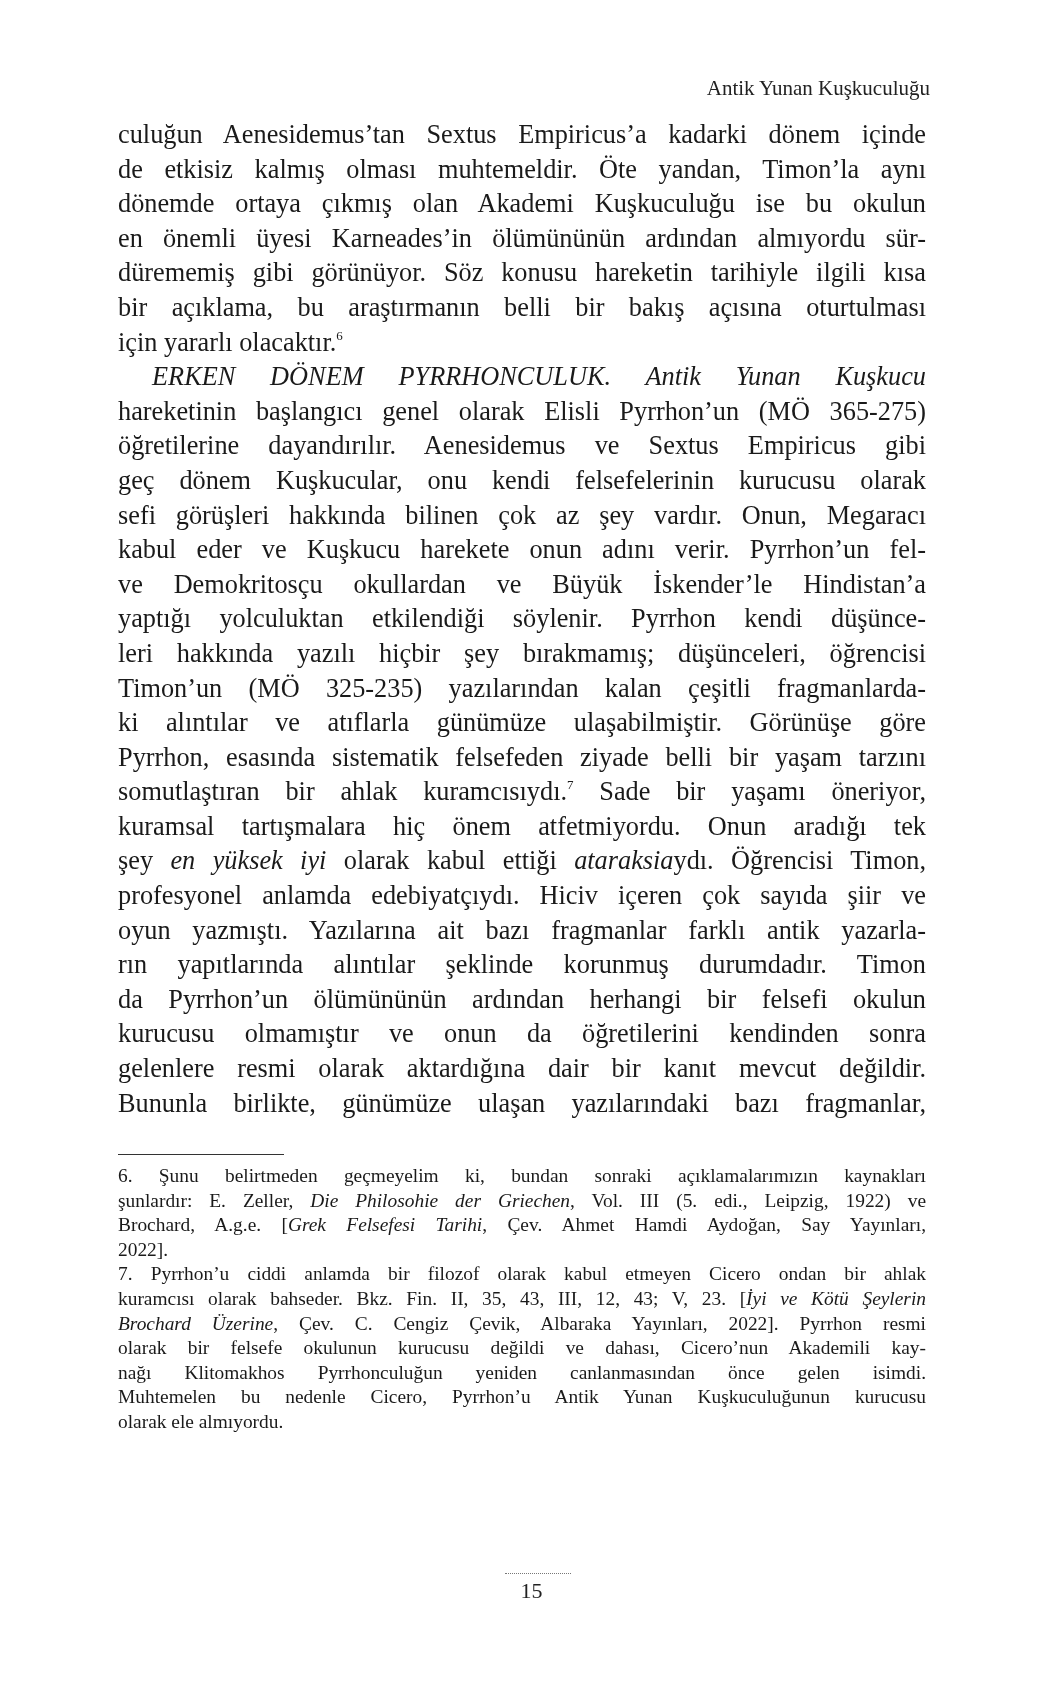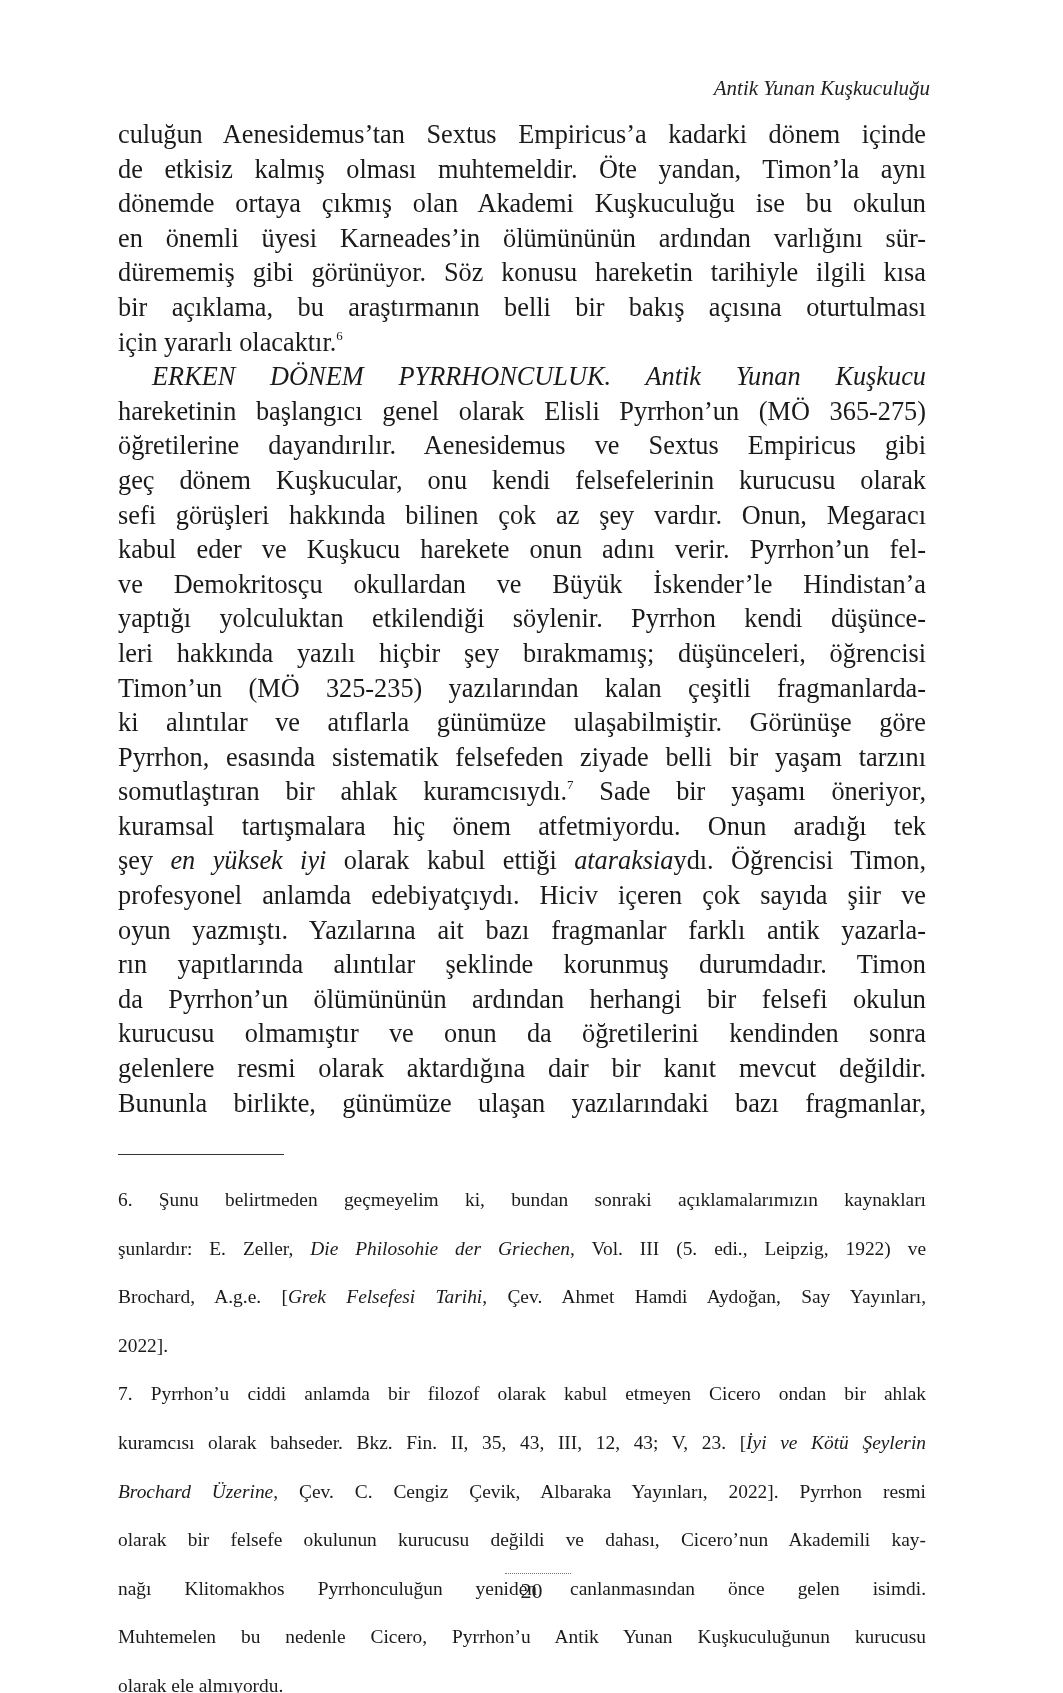--- a/index.html
+++ b/index.html
@@ -3,59 +3,59 @@
 <meta charset="utf-8">
 <style>
   html, body { margin: 0; padding: 0; background: #ffffff; }
   body {
     width: 1063px; height: 1693px; position: relative; overflow: hidden;
     font-family: "Liberation Serif", "DejaVu Serif", serif;
     color: #1a1a1a;
   }
   .running-head {
     position: absolute; right: 133px; top: 76px;
-    font-style: italic; font-size: 21px; color: #222;
+    font-size: 21px; color: #222;
   }
   .body-text {
     position: absolute; left: 118px; top: 118px; width: 808px;
     font-size: 26.3px; line-height: 34.6px;
   }
   .line { display: block; text-align: justify; text-align-last: justify; white-space: nowrap; height: 34.6px; }
   .line.last { text-align-last: left; }
   .line.indent { padding-left: 34px; font-style: italic; }
   sup { font-size: 13px; vertical-align: 11px; line-height: 0; }
   .rule {
     position: absolute; left: 118px; top: 1154px; width: 166px; height: 1px; background: #333;
   }
   .footnotes {
     position: absolute; left: 118px; top: 1164px; width: 808px;
     font-size: 19.4px; line-height: 24.6px;
   }
-  .fn-line { display: block; text-align: justify; text-align-last: justify; white-space: nowrap; height: 24.6px; margin-top: 24px; }
+  .fn-line { display: block; text-align: justify; text-align-last: justify; white-space: nowrap; height: 24.6px; }
   .fn-line.last { text-align-last: left; }
   em { font-style: italic; }
   .page-dots {
     position: absolute; left: 505px; top: 1573px; width: 66px; height: 0;
     border-top: 1px dotted #777;
   }
   .page-number {
     position: absolute; left: 0; width: 1063px; top: 1578px; text-align: center;
     font-size: 22px; color: #222;
   }
 </style>
 </head>
 <body>
 
 <div class="running-head">Antik Yunan Kuşkuculuğu</div>
 
 <div class="body-text">
   <span class="line">culuğun Aenesidemus’tan Sextus Empiricus’a kadarki dönem içinde</span>
   <span class="line">de etkisiz kalmış olması muhtemeldir. Öte yandan, Timon’la aynı</span>
   <span class="line">dönemde ortaya çıkmış olan Akademi Kuşkuculuğu ise bu okulun</span>
-  <span class="line">en önemli üyesi Karneades’in ölümününün ardından varlığını sür-</span>
+  <span class="line">en önemli üyesi Karneades’in ölümününün ardından almıyordu sür-</span>
   <span class="line">dürememiş gibi görünüyor. Söz konusu hareketin tarihiyle ilgili kısa</span>
   <span class="line">bir açıklama, bu araştırmanın belli bir bakış açısına oturtulması</span>
   <span class="line last"><span>için yararlı olacaktır.</span><sup>6</sup></span>
   <span class="line indent">ERKEN DÖNEM PYRRHONCULUK. Antik Yunan Kuşkucu</span>
   <span class="line">hareketinin başlangıcı genel olarak Elisli Pyrrhon’un (MÖ 365-275)</span>
   <span class="line">öğretilerine dayandırılır. Aenesidemus ve Sextus Empiricus gibi</span>
   <span class="line">geç dönem Kuşkucular, onu kendi felsefelerinin kurucusu olarak</span>
   <span class="line">sefi görüşleri hakkında bilinen çok az şey vardır. Onun, Megaracı</span>
   <span class="line">kabul eder ve Kuşkucu harekete onun adını verir. Pyrrhon’un fel-</span>
   <span class="line">ve Demokritosçu okullardan ve Büyük İskender’le Hindistan’a</span>
@@ -90,13 +90,13 @@
     <span class="fn-line"><span>kuramcısı olarak bahseder. Bkz. Fin. II, 35, 43, III, 12, 43; V, 23. [</span><em>İyi ve Kötü Şeylerin</em></span>
     <span class="fn-line"><em>Brochard Üzerine</em><span>, Çev. C. Cengiz Çevik, Albaraka Yayınları, 2022]. Pyrrhon resmi</span></span>
     <span class="fn-line">olarak bir felsefe okulunun kurucusu değildi ve dahası, Cicero’nun Akademili kay-</span>
     <span class="fn-line">nağı Klitomakhos Pyrrhonculuğun yeniden canlanmasından önce gelen isimdi.</span>
     <span class="fn-line">Muhtemelen bu nedenle Cicero, Pyrrhon’u Antik Yunan Kuşkuculuğunun kurucusu</span>
     <span class="fn-line last">olarak ele almıyordu.</span>
   </div>
 </div>
 
 <div class="page-dots"></div>
-<div class="page-number">20</div>
+<div class="page-number">15</div>
 
 </body></html>

